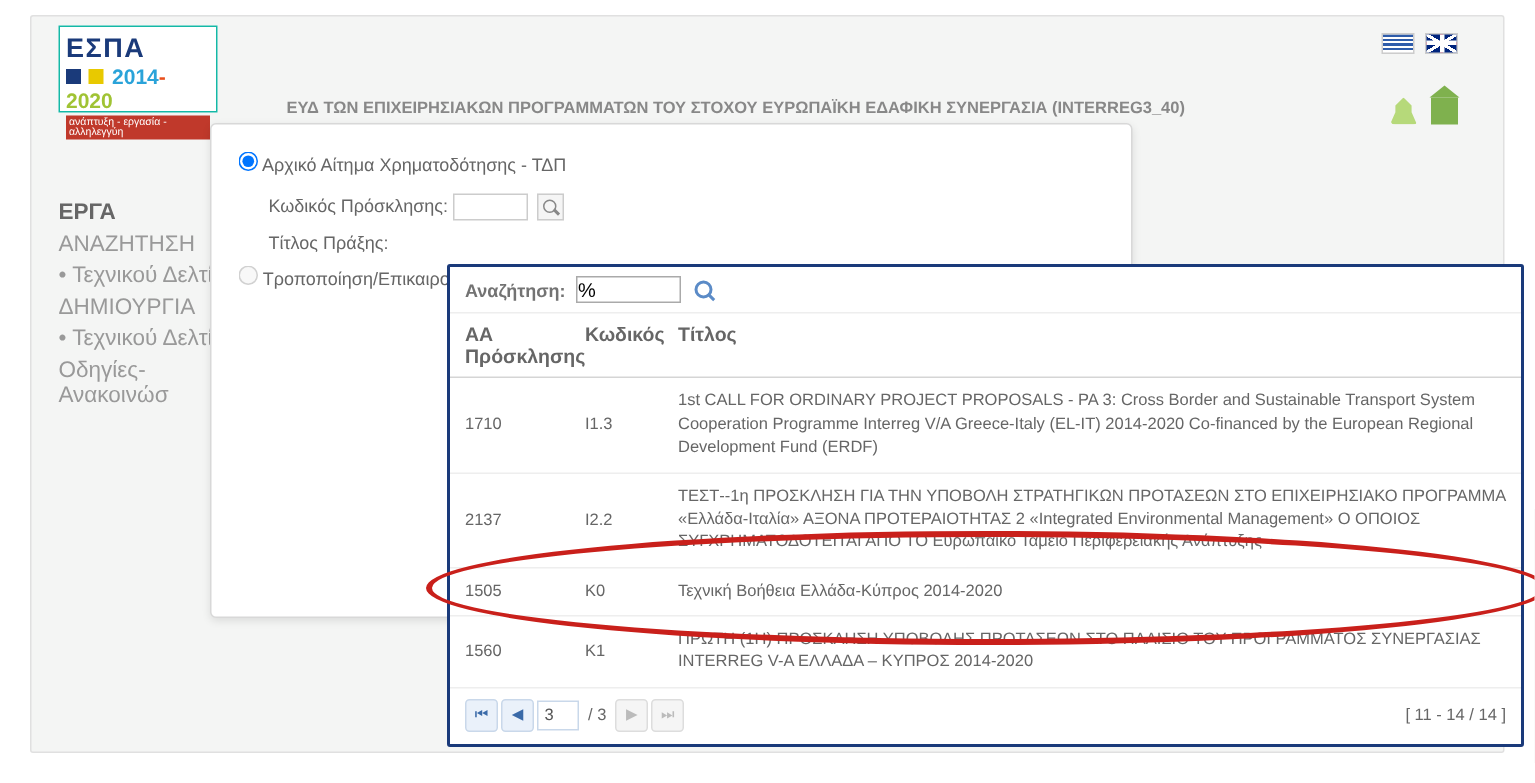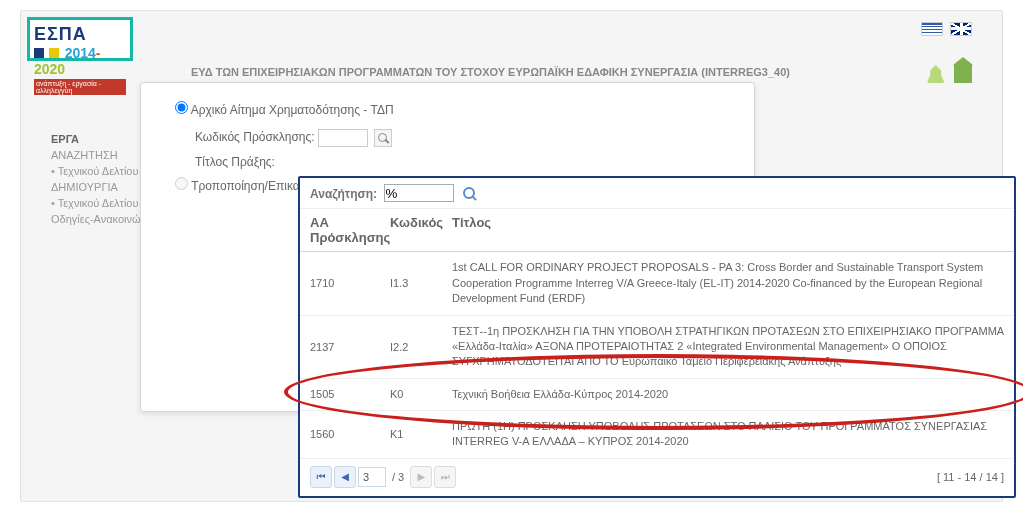--- a/index.html
+++ b/index.html
@@ -15,24 +15,24 @@
     }
     .main-bg {
       position: absolute;
       left: 20px; top: 10px; right: 20px; bottom: 20px;
       background: #f4f5f4;
       border: 1px solid #e0e0e0;
       border-radius: 2px;
     }
     .logo {
       position: absolute;
-      left: 6px; top: 6px;
-      width: 106px; height: 44px;
-      background: #fff;
-      border: 3px solid #14b8a6;
+      left: 18px; top: 6px;
+      width: 106px; height: 58px;
+      background: #fff;
+      border: 1px solid #14b8a6;
       padding: 4px;
     }
     .logo-top {
       font-weight: bold;
       font-size: 18px;
       color: #1a3a7a;
       letter-spacing: 1px;
     }
     .logo-year {
       font-size: 14px;
@@ -65,24 +65,24 @@
     }
     .header-icons {
       position: absolute; right: 30px; top: 48px;
     }
     .header-icons span { display:inline-block; width:18px; height:18px; margin-left:6px; }
     .user-icon { background: #b6d97a; border-radius: 3px; clip-path: polygon(50% 0, 80% 30%, 80% 55%, 100% 100%, 0 100%, 20% 55%, 20% 30%);}
     .home-icon { position:relative; background:#7fb14e; width:18px; height:12px; margin-top:6px;}
     .home-icon::before{ content:''; position:absolute; top:-8px; left:-1px; border-left:10px solid transparent; border-right:10px solid transparent; border-bottom:8px solid #7fb14e;}
     .sidebar {
       position: absolute;
-      left: 30px; top: 120px;
+      left: 18px; top: 120px;
       width: 120px;
       color: #999;
-      font-size: 11px;
+      font-size: 15px;
     }
     .sidebar div { padding: 2px 0;}
     .sidebar .active { color: #666; font-weight: bold; }
     .modal1 {
       position: absolute;
       left: 140px; top: 82px;
       width: 615px; height: 330px;
       background: #fff;
       border: 1px solid #d8d8d8;
       border-radius: 4px;
@@ -96,21 +96,21 @@
       font-size: 13px;
       color: #555;
       position: relative;
     }
     .modal1-close {
       position:absolute; right:6px; top:5px;
       width:18px; height:18px; border:1px solid #ccc; border-radius:2px;
       text-align:center; line-height:16px; font-size:11px; color:#666; cursor:pointer;
       background:#f9f9f9;
     }
-    .modal1-body { padding: 14px 34px; }
+    .modal1-body { padding: 14px 18px; }
     .radio-row { margin: 4px 0 12px 0; }
     .radio-row label { color:#666; }
     .form-row { margin: 8px 0 8px 20px; }
     .form-row label { display:inline-block; width:120px; color:#666; }
     .form-row input[type="text"] { width:50px; height:18px; border:1px solid #ccc; vertical-align:middle;}
     .search-btn { display:inline-block; width:18px; height:18px; border:1px solid #ccc; background:#f5f5f5; vertical-align:middle; position:relative; margin-left:2px; cursor:pointer;}
     .search-btn::before { content:''; position:absolute; width:7px; height:7px; border:1.5px solid #888; border-radius:50%; left:3px; top:3px;}
     .search-btn::after { content:''; position:absolute; width:1.5px; height:5px; background:#888; transform:rotate(-45deg); left:11px; top:9px;}
     .disabled-radio { color:#bbb; }
     .modal2 {

